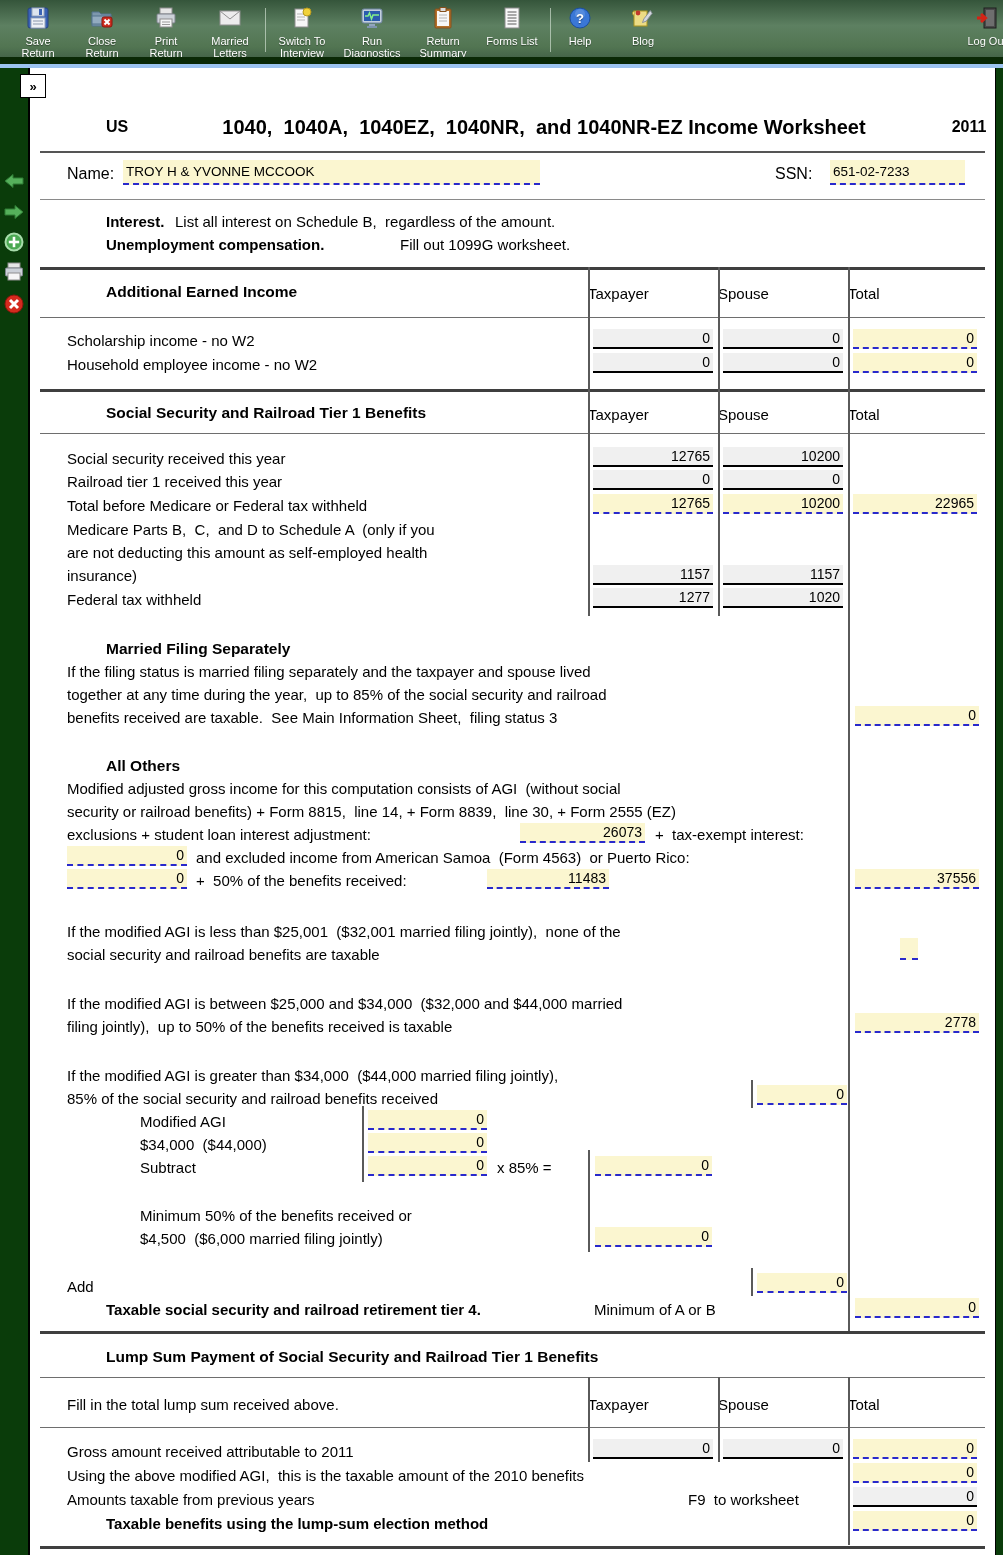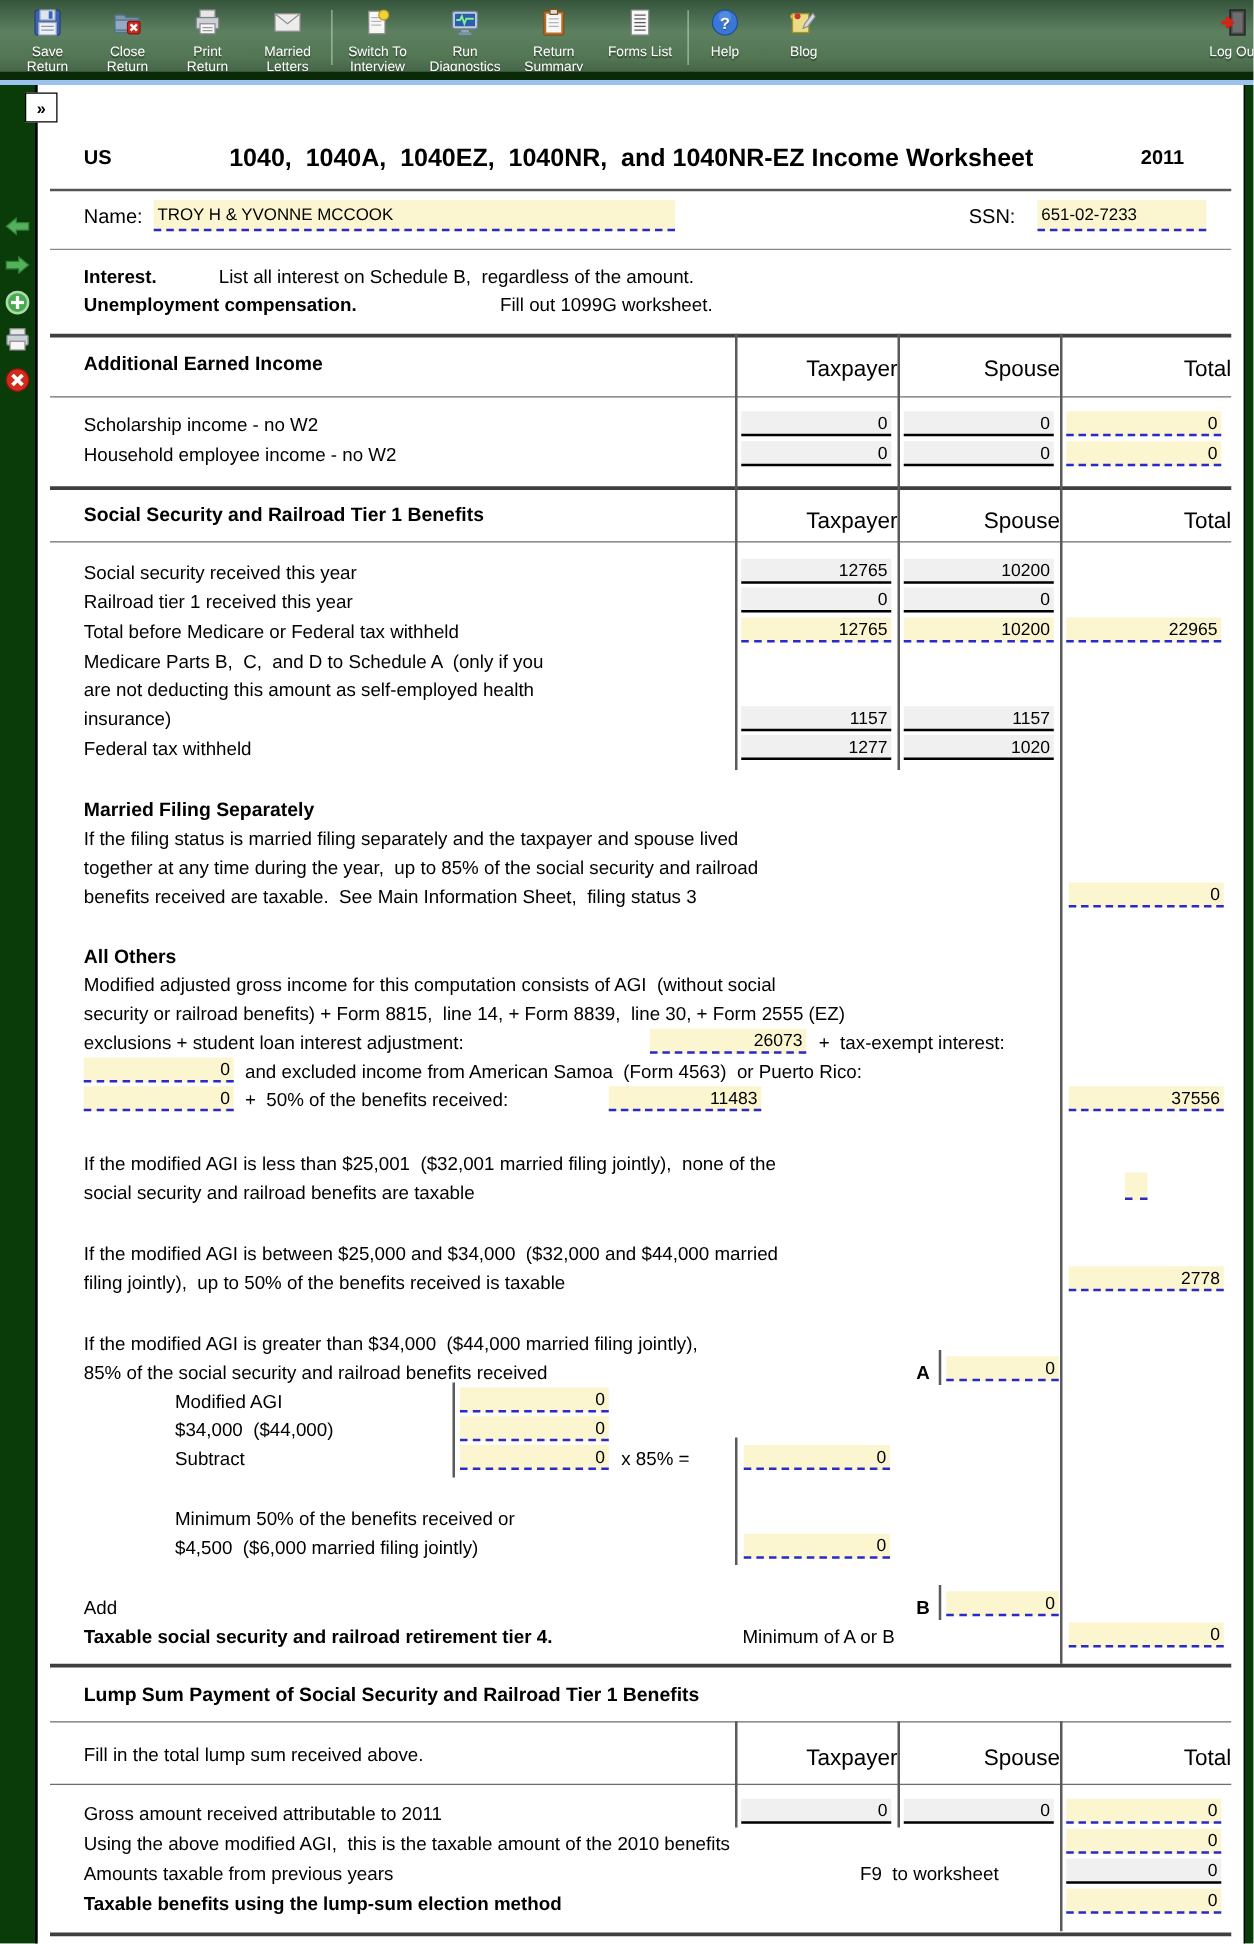--- a/index.html
+++ b/index.html
@@ -1,28 +1,28 @@
 <!DOCTYPE html>
 <html><head>
 <meta charset="utf-8">
 <style>
   html,body{margin:0;padding:0;background:#fff;font-family:"Liberation Sans",sans-serif;}
   #page{position:relative;width:1003px;height:1555px;background:#fff;overflow:hidden;}
   .lbl{position:absolute;font-size:15px;color:#000;white-space:pre;line-height:18px;}
-  .b{font-weight:bold;}
+  .b{font-weight:bold;margin-left:39px;}
   .hl{position:absolute;height:1px;background:#6e6e6e;}
   .hl.thick{height:3px;background:#3f3f3f;}
   .hl.mid{height:2px;background:#555;}
   .vl{position:absolute;width:2px;background:#5a5a5a;}
   .fld{position:absolute;height:20px;display:flex;align-items:center;justify-content:flex-end;
        padding:0 3px;font-size:14px;box-sizing:border-box;color:#000;}
   .fld.left{justify-content:flex-start;}
   .fg{background:#f0f0f0;border-bottom:2px solid #000;}
   .fy{background:#fbf6d0;border-bottom:2px dashed #2929cc;}
-  .colhead{position:absolute;font-size:18px;text-align:right;}
+  .colhead{position:absolute;font-size:15px;text-align:left;}
   
   #toolbar{position:absolute;left:0;top:0;width:1003px;height:57px;box-sizing:border-box;
     background:linear-gradient(180deg,#35553b 0%,#5d8061 45%,#527552 82%,#456549 100%);
     display:flex;align-items:flex-start;padding:6px 0 0 6px;overflow:hidden;}
   .tbtn{display:flex;flex-direction:column;align-items:center;flex:0 0 auto;width:64px;
     color:#fff;font-size:11px;line-height:12px;text-align:center;cursor:pointer;
     text-shadow:0 1px 1px rgba(0,0,0,.45);}
   .tbtn svg{margin-bottom:3px;}
   .tsep{flex:0 0 auto;width:1px;height:44px;background:#d6e4d6;opacity:.65;margin:2px 3px 0 3px;}
   .tspacer{flex:1 1 auto;}

